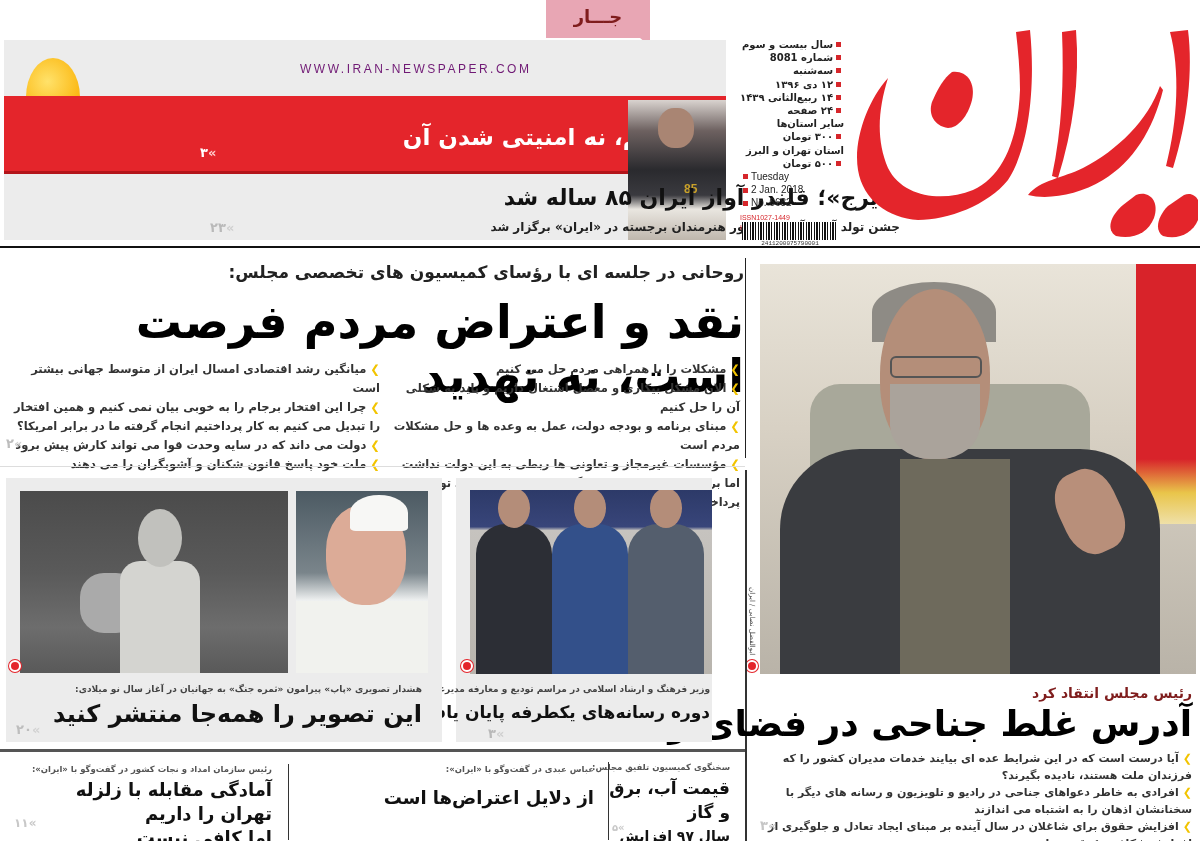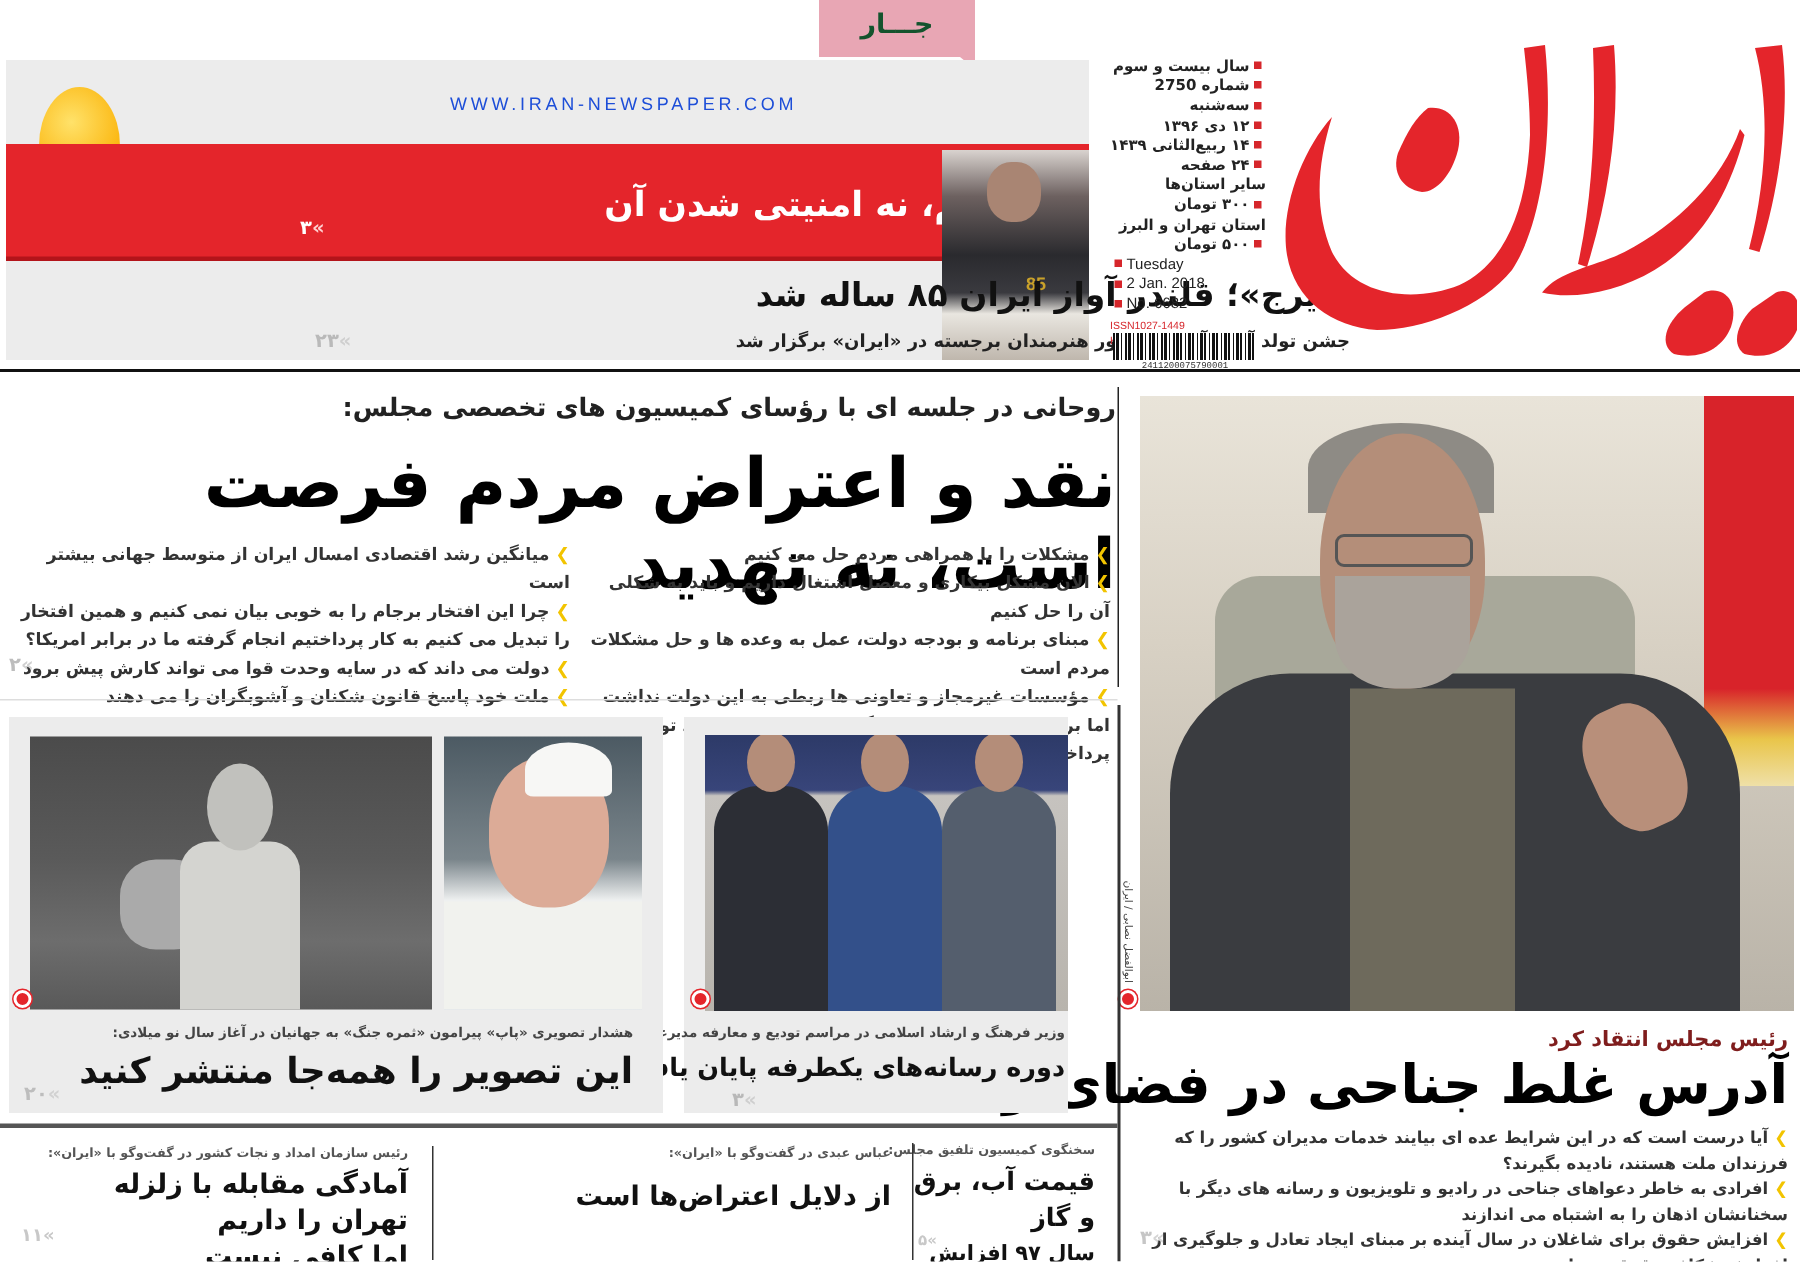--- a/index.html
+++ b/index.html
@@ -2,27 +2,27 @@
 <html><head>
 <meta charset="utf-8">
 <style>
   * { box-sizing: border-box; margin: 0; padding: 0; }
   html, body { width: 1200px; height: 841px; background: #ffffff; overflow: hidden; }
   body { position: relative; font-family: "DejaVu Sans", sans-serif; color: #111; direction: rtl; }
 
   .abs { position: absolute; }
 
   
-  .jaar-tag { left: 546px; top: 0; width: 104px; height: 38px; background: #e8a6b4; color: #14532d;
+  .jaar-tag { left: 546px; top: 0; width: 104px; height: 38px; background: #e8a6b4; color: #7f1d1d;
     font-weight: bold; font-size: 18px; text-align: center; line-height: 34px; }
   .jaar-tag::after { content: ""; position: absolute; right: 0; bottom: -8px; border-top: 8px solid #e8a6b4; border-left: 10px solid transparent; }
 
   .top-panel { left: 4px; top: 40px; width: 722px; height: 200px; background: #ececec; }
   .url { left: 300px; top: 62px; width: 405px; text-align: left; direction: ltr; font-size: 12px;
-    letter-spacing: 2.5px; color: #1d4ed8; font-family: "Liberation Sans", sans-serif; }
+    letter-spacing: 2.5px; color: #701a75; font-family: "Liberation Sans", sans-serif; }
   .sun { left: 26px; top: 58px; width: 54px; height: 78px; border-radius: 50%;
     background: radial-gradient(circle at 40% 30%, #ffe26a 0%, #fbb711 55%, #ef8d00 100%); }
 
   .red-banner { left: 4px; top: 96px; width: 722px; height: 78px; background: #e4252b; border-bottom: 3px solid #b3141a; }
   .banner-kicker { right: 300px; top: 104px; color: #fff; font-size: 12px; font-weight: bold; }
   .banner-headline { right: 300px; top: 124px; color: #fff; font-size: 23px; font-weight: bold; }
   .page-ref { font-size: 13px; font-weight: bold; direction: rtl; }
   .page-ref .chev { color: #f8d6d6; }
   .pr-red { left: 200px; top: 145px; color: #fff; }
   .pr-red .chev { color: #ffd0d0; }
@@ -145,21 +145,21 @@
 
 <div class="abs person-photo"></div>
 <div class="abs iraj-headline">«ایرج»؛ قلندر آواز ایران ۸۵ ساله شد</div>
 <div class="abs iraj-sub">جشن تولد آقای آواز با حضور هنرمندان برجسته در «ایران» برگزار شد</div>
 <div class="abs page-ref pr-gray">
   <span class="chev">»</span><span>۲۳</span>
 </div>
 
 <div class="abs info-col">
   <div class="row"><span class="sq"></span><span>سال بیست و سوم</span></div>
-  <div class="row"><span class="sq"></span><span>شماره 2750</span></div>
+  <div class="row"><span class="sq"></span><span>شماره 8081</span></div>
   <div class="row"><span class="sq"></span><span>سه‌شنبه</span></div>
   <div class="row"><span class="sq"></span><span>۱۲ دی ۱۳۹۶</span></div>
   <div class="row"><span class="sq"></span><span>۱۴ ربیع‌الثانی ۱۴۳۹</span></div>
   <div class="row"><span class="sq"></span><span>۲۴ صفحه</span></div>
   <div class="row"><span>سایر استان‌ها</span></div>
   <div class="row"><span class="sq"></span><span>۳۰۰ تومان</span></div>
   <div class="row"><span>استان تهران و البرز</span></div>
   <div class="row"><span class="sq"></span><span>۵۰۰ تومان</span></div>
   <div class="row en"><span class="sq"></span><span>Tuesday</span></div>
   <div class="row en"><span class="sq"></span><span>2 Jan. 2018</span></div>

